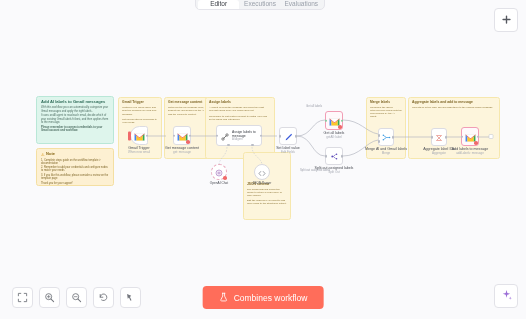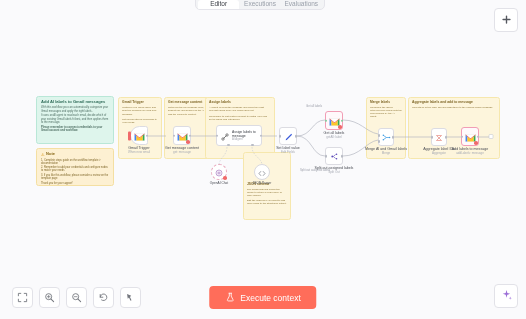--- a/index.html
+++ b/index.html
@@ -463,15 +463,15 @@
   </span>
 </div>
 
 <div id="execbar">
   <button id="execbtn">
     <span>
       <svg width="10" height="10" viewBox="0 0 16 16">
         <path d="M6,2 L10,2 M6.5,2 L6.5,6.5 L3.5,12.5 A1.2,1.2 0 0 0 4.6,14.3 L11.4,14.3 A1.2,1.2 0 0 0 12.5,12.5 L9.5,6.5 L9.5,2" fill="none" stroke="#fff" stroke-width="1.3" stroke-linecap="round" stroke-linejoin="round"></path>
       </svg>
     </span>
-    <span>Execute context</span>
+    <span>Combines workflow</span>
   </button>
 </div>
 
 </body></html>

